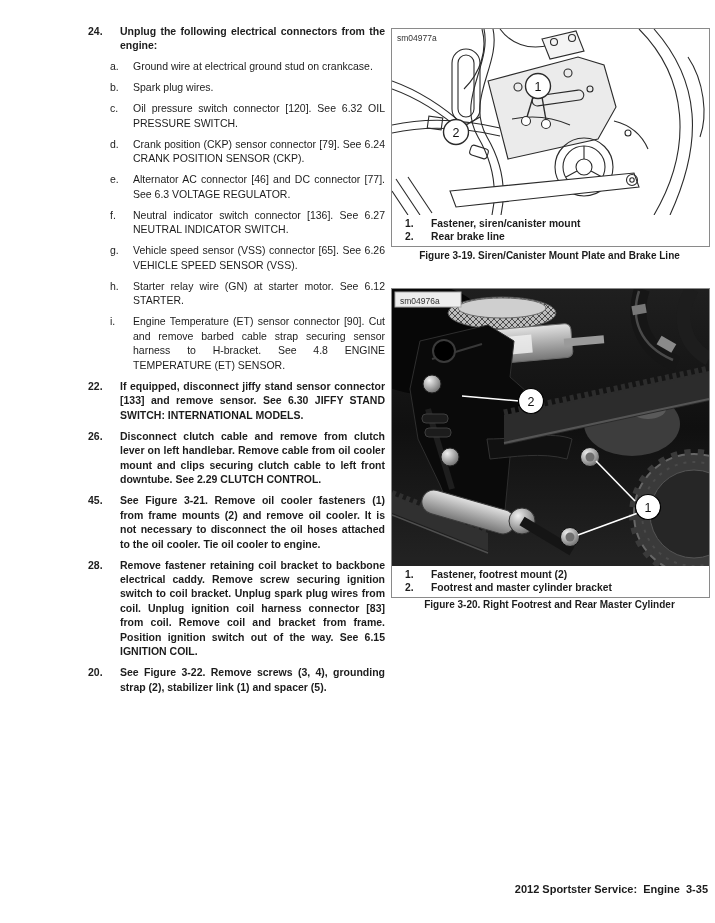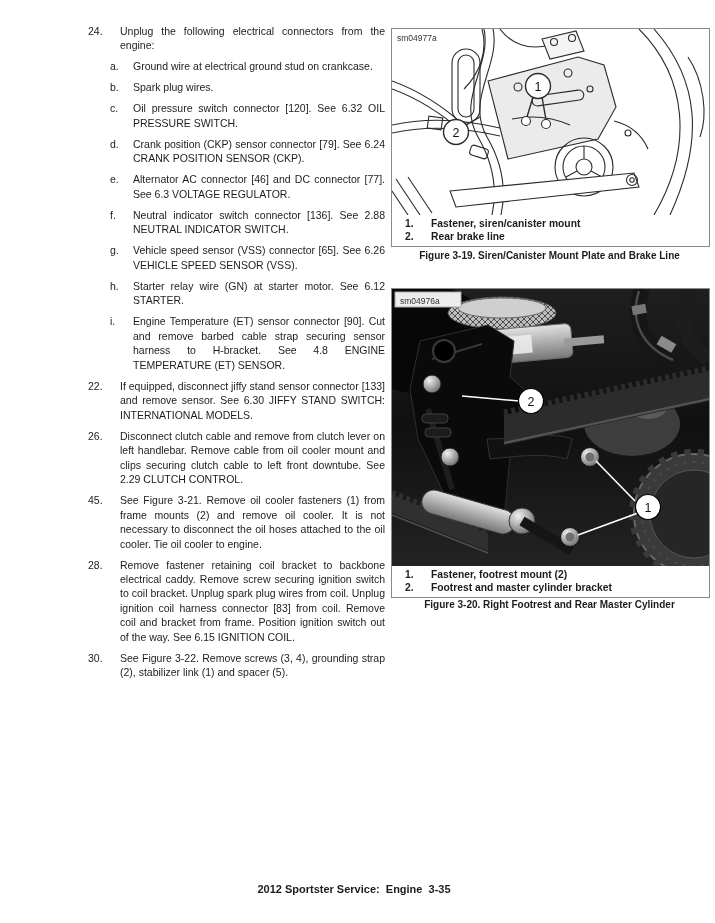--- a/index.html
+++ b/index.html
@@ -5,41 +5,41 @@
   html,body{margin:0;padding:0;}
   body{
     width:715px;height:923px;background:#ffffff;position:relative;overflow:hidden;
     font-family:"Liberation Sans",sans-serif;color:#1c1c1c;
     -webkit-font-smoothing:antialiased;
   }
   .page{position:absolute;inset:0;}
 
   
   .proc{position:absolute;left:88px;top:24px;width:297px;font-size:10.5px;line-height:1.38;}
-  .step{display:flex;margin-bottom:6.5px;}
+  .step{display:flex;margin-bottom:6.5px;font-weight:bold;}
   .step .num{flex:0 0 24px;}
   .step .txt{flex:1;text-align:justify;margin-left:8px;}
   .substep{display:flex;margin-left:22px;margin-bottom:6.5px;}
   .substep .letter{flex:0 0 23px;}
   .substep .txt{flex:1;text-align:justify;}
 
   
   .fig-panel{position:absolute;left:391px;width:319px;border:1px solid #8a8a8a;background:#fff;box-sizing:border-box;}
   #fig1{top:28px;}
   #fig2{top:288px;}
   .fig-art{display:block;}
   .legend{padding:2px 0 3px 0;}
   .legend-row{display:flex;font-weight:bold;font-size:10.3px;line-height:1.28;padding-left:13px;}
   .legend-row .lnum{flex:0 0 26px;}
   .fig-caption{position:absolute;left:384px;width:331px;text-align:center;font-weight:bold;font-size:10px;white-space:nowrap;}
   #cap1{top:250px;}
   #cap2{top:599px;}
 
   
-  .footer{position:absolute;left:0;right:7px;top:883px;text-align:center;font-weight:bold;font-size:11px;white-space:pre;}
+  .footer{position:absolute;left:0;right:7px;top:883px;text-align:right;font-weight:bold;font-size:11px;white-space:pre;}
 
   svg text{font-family:"Liberation Sans",sans-serif;}
   .fig-id-text{font-size:8.5px;fill:#333;}
   .callout-num{font-size:12.5px;fill:#111;}
 </style>
 </head>
 <body>
 
 <div class="page">
 
@@ -65,21 +65,21 @@
     <div class="substep">
       <span class="letter">d.</span>
       <div class="txt">Crank position (CKP) sensor connector [79]. See 6.24 CRANK POSITION SENSOR (CKP).</div>
     </div>
     <div class="substep">
       <span class="letter">e.</span>
       <div class="txt">Alternator AC connector [46] and DC connector [77]. See 6.3 VOLTAGE REGULATOR.</div>
     </div>
     <div class="substep">
       <span class="letter">f.</span>
-      <div class="txt">Neutral indicator switch connector [136]. See 2.88 NEUTRAL INDICATOR SWITCH.</div>
+      <div class="txt">Neutral indicator switch connector [136]. See 6.27 NEUTRAL INDICATOR SWITCH.</div>
     </div>
     <div class="substep">
       <span class="letter">g.</span>
       <div class="txt">Vehicle speed sensor (VSS) connector [65]. See 6.26 VEHICLE SPEED SENSOR (VSS).</div>
     </div>
     <div class="substep">
       <span class="letter">h.</span>
       <div class="txt">Starter relay wire (GN) at starter motor. See 6.12 STARTER.</div>
     </div>
     <div class="substep">
@@ -97,21 +97,21 @@
     </div>
     <div class="step">
       <span class="num">45.</span>
       <div class="txt">See Figure 3-21. Remove oil cooler fasteners (1) from frame mounts (2) and remove oil cooler. It is not necessary to disconnect the oil hoses attached to the oil cooler. Tie oil cooler to engine.</div>
     </div>
     <div class="step">
       <span class="num">28.</span>
       <div class="txt">Remove fastener retaining coil bracket to backbone electrical caddy. Remove screw securing ignition switch to coil bracket. Unplug spark plug wires from coil. Unplug ignition coil harness connector [83] from coil. Remove coil and bracket from frame. Position ignition switch out of the way. See 6.15 IGNITION COIL.</div>
     </div>
     <div class="step">
-      <span class="num">30.</span>
+      <span class="num">20.</span>
       <div class="txt">See Figure 3-22. Remove screws (3, 4), grounding strap (2), stabilizer link (1) and spacer (5).</div>
     </div>
   </div>
 
   <div class="fig-panel" id="fig1">
     <svg class="fig-art" width="317" height="186" viewBox="0 0 317 186">
       <g stroke="#2b2b2b" stroke-width="1.1" fill="none">
 
         <path d="M247,0 C295,48 302,118 262,186"></path>
         <path d="M262,0 C308,52 312,112 278,186"></path>

